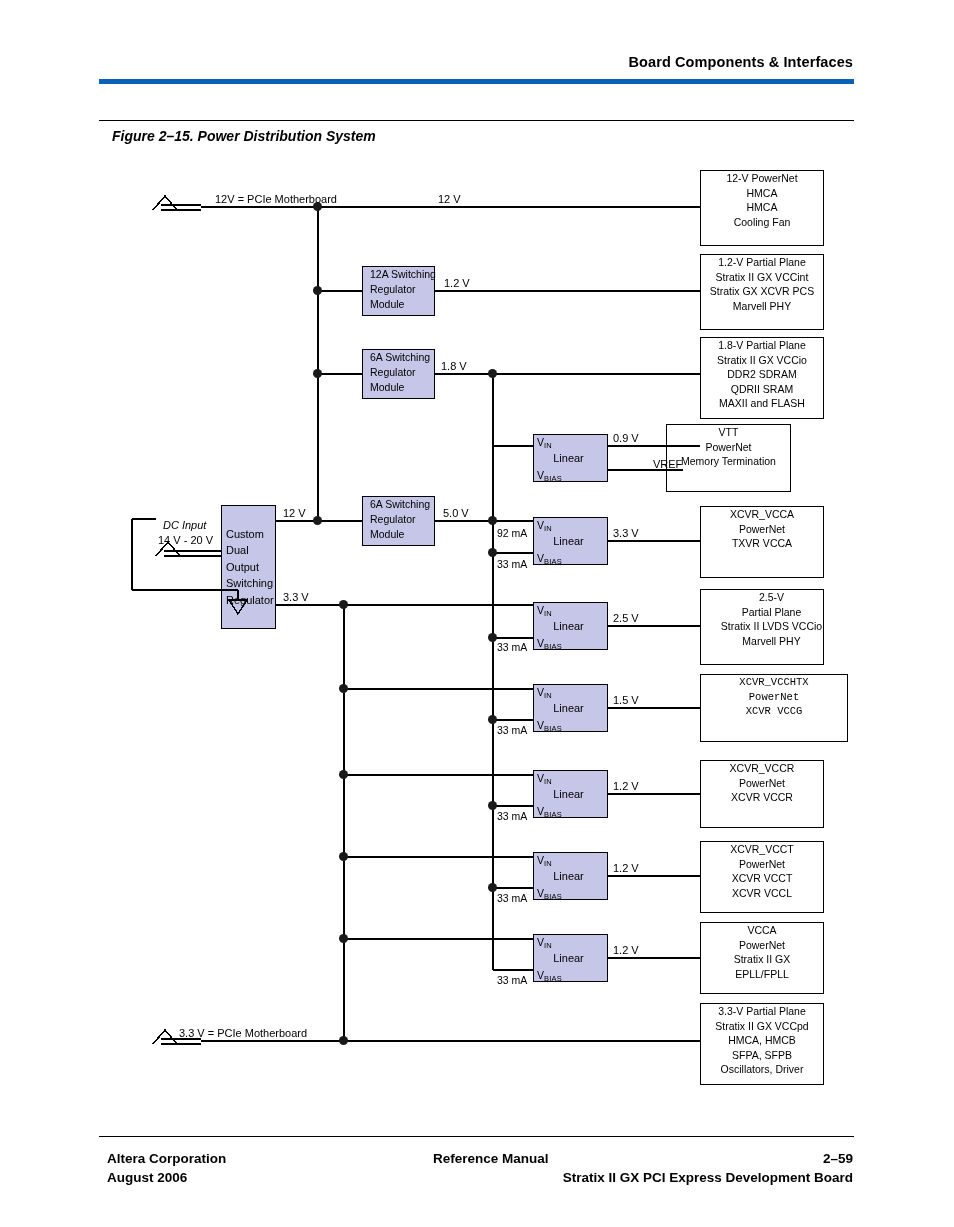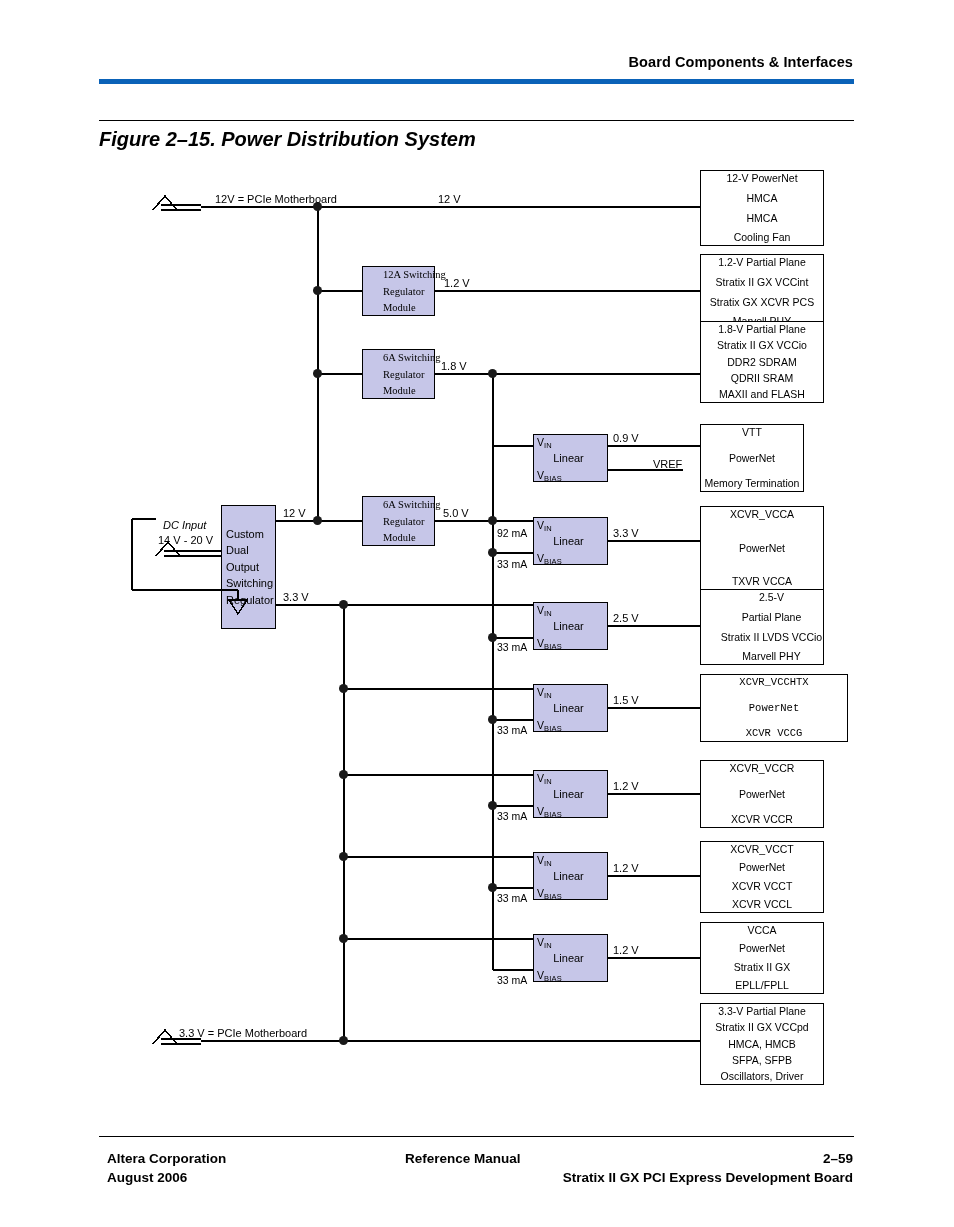--- a/index.html
+++ b/index.html
@@ -21,63 +21,63 @@
   }
   .hdr-rule{
     position:absolute; left:99px; top:79px; width:755px; height:5px;
     background:#0a62b8;
   }
   .fig-rule{
     position:absolute; left:99px; top:120px; width:755px; height:1px;
     background:#000;
   }
   .fig-caption{
-    position:absolute; left:99px; top:128px;
-    font-size:20px; font-weight:bold; font-style:italic;
+    position:absolute; left:112px; top:128px;
+    font-size:14px; font-weight:bold; font-style:italic;
     white-space:nowrap;
   }
 
   
   .ftr-rule{
     position:absolute; left:99px; top:1136px; width:755px; height:1px;
     background:#000;
   }
   .ftr{position:absolute; font-size:13.5px; font-weight:bold; white-space:nowrap;}
   .ftr-left1{left:107px; top:1151px;}
   .ftr-left2{left:107px; top:1170px;}
-  .ftr-mid{left:405px;  top:1151px;text-align:center;}
+  .ftr-mid{left:433px;  top:1151px;text-align:center;}
   .ftr-right1{right:101px; top:1151px;}
   .ftr-right2{right:101px; top:1170px;}
 
   
   .diag{position:absolute;left:0;top:0;width:954px;height:1227px;}
   .dot{
     position:absolute;width:9px;height:9px;border-radius:50%;
     background:#1a1a1a;
   }
 
   .box{
     position:absolute;
     border:1px solid #000;
     box-sizing:border-box;
     background:#ffffff;
     font-size:10.5px;
     line-height:14.6px;
     text-align:center;
     display:flex;flex-direction:column;
-    align-items:center;justify-content:space-between;
+    align-items:center;justify-content:flex-start;
   }
   .box.fill{background:#c6c6e8;}
   .box .ln{display:block;white-space:nowrap;}
 
   
   .swreg{
     text-align:left;align-items:flex-start;
-    padding-left:20px;
-    font-size:10.5px;line-height:15px;font-family:Liberation Serif, serif;
+    padding-left:7px;
+    font-size:10.5px;line-height:15px;
   }
 
   
   .custom{
     text-align:left;align-items:flex-start;justify-content:center;
     padding-left:4px;font-size:11px;line-height:16.5px;
   }
 
   
   .lin{
@@ -114,35 +114,35 @@
       <span class="ln">Cooling Fan</span>
     </div>
 
     <div class="box" style="left:700px;top:254px;width:124px;height:76px;">
       <span class="ln">1.2-V Partial Plane</span>
       <span class="ln">Stratix II GX VCCint</span>
       <span class="ln">Stratix GX XCVR PCS</span>
       <span class="ln">Marvell PHY</span>
     </div>
 
-    <div class="box" style="left:700px;top:321px;width:124px;height:82px;">
+    <div class="box" style="left:700px;top:337px;width:124px;height:82px;">
       <span class="ln">1.8-V Partial Plane</span>
       <span class="ln">Stratix II GX VCCio</span>
       <span class="ln">DDR2 SDRAM</span>
       <span class="ln">QDRII SRAM</span>
       <span class="ln">MAXII and FLASH</span>
     </div>
 
-    <div class="box" style="left:700px;top:424px;width:104px;height:68px;">
+    <div class="box" style="left:666px;top:424px;width:125px;height:68px;">
       <span class="ln">VTT</span>
       <span class="ln">PowerNet</span>
       <span class="ln">Memory Termination</span>
     </div>
 
-    <div class="box" style="left:700px;top:506px;width:124px;height:84px;">
+    <div class="box" style="left:700px;top:506px;width:124px;height:72px;">
       <span class="ln">XCVR_VCCA</span>
       <span class="ln">PowerNet</span>
       <span class="ln">TXVR VCCA</span>
     </div>
 
     <div class="box" style="left:700px;top:589px;width:124px;height:76px;padding-left:19px;">
       <span class="ln">2.5-V</span>
       <span class="ln">Partial Plane</span>
       <span class="ln">Stratix II LVDS VCCio</span>
       <span class="ln">Marvell PHY</span>

